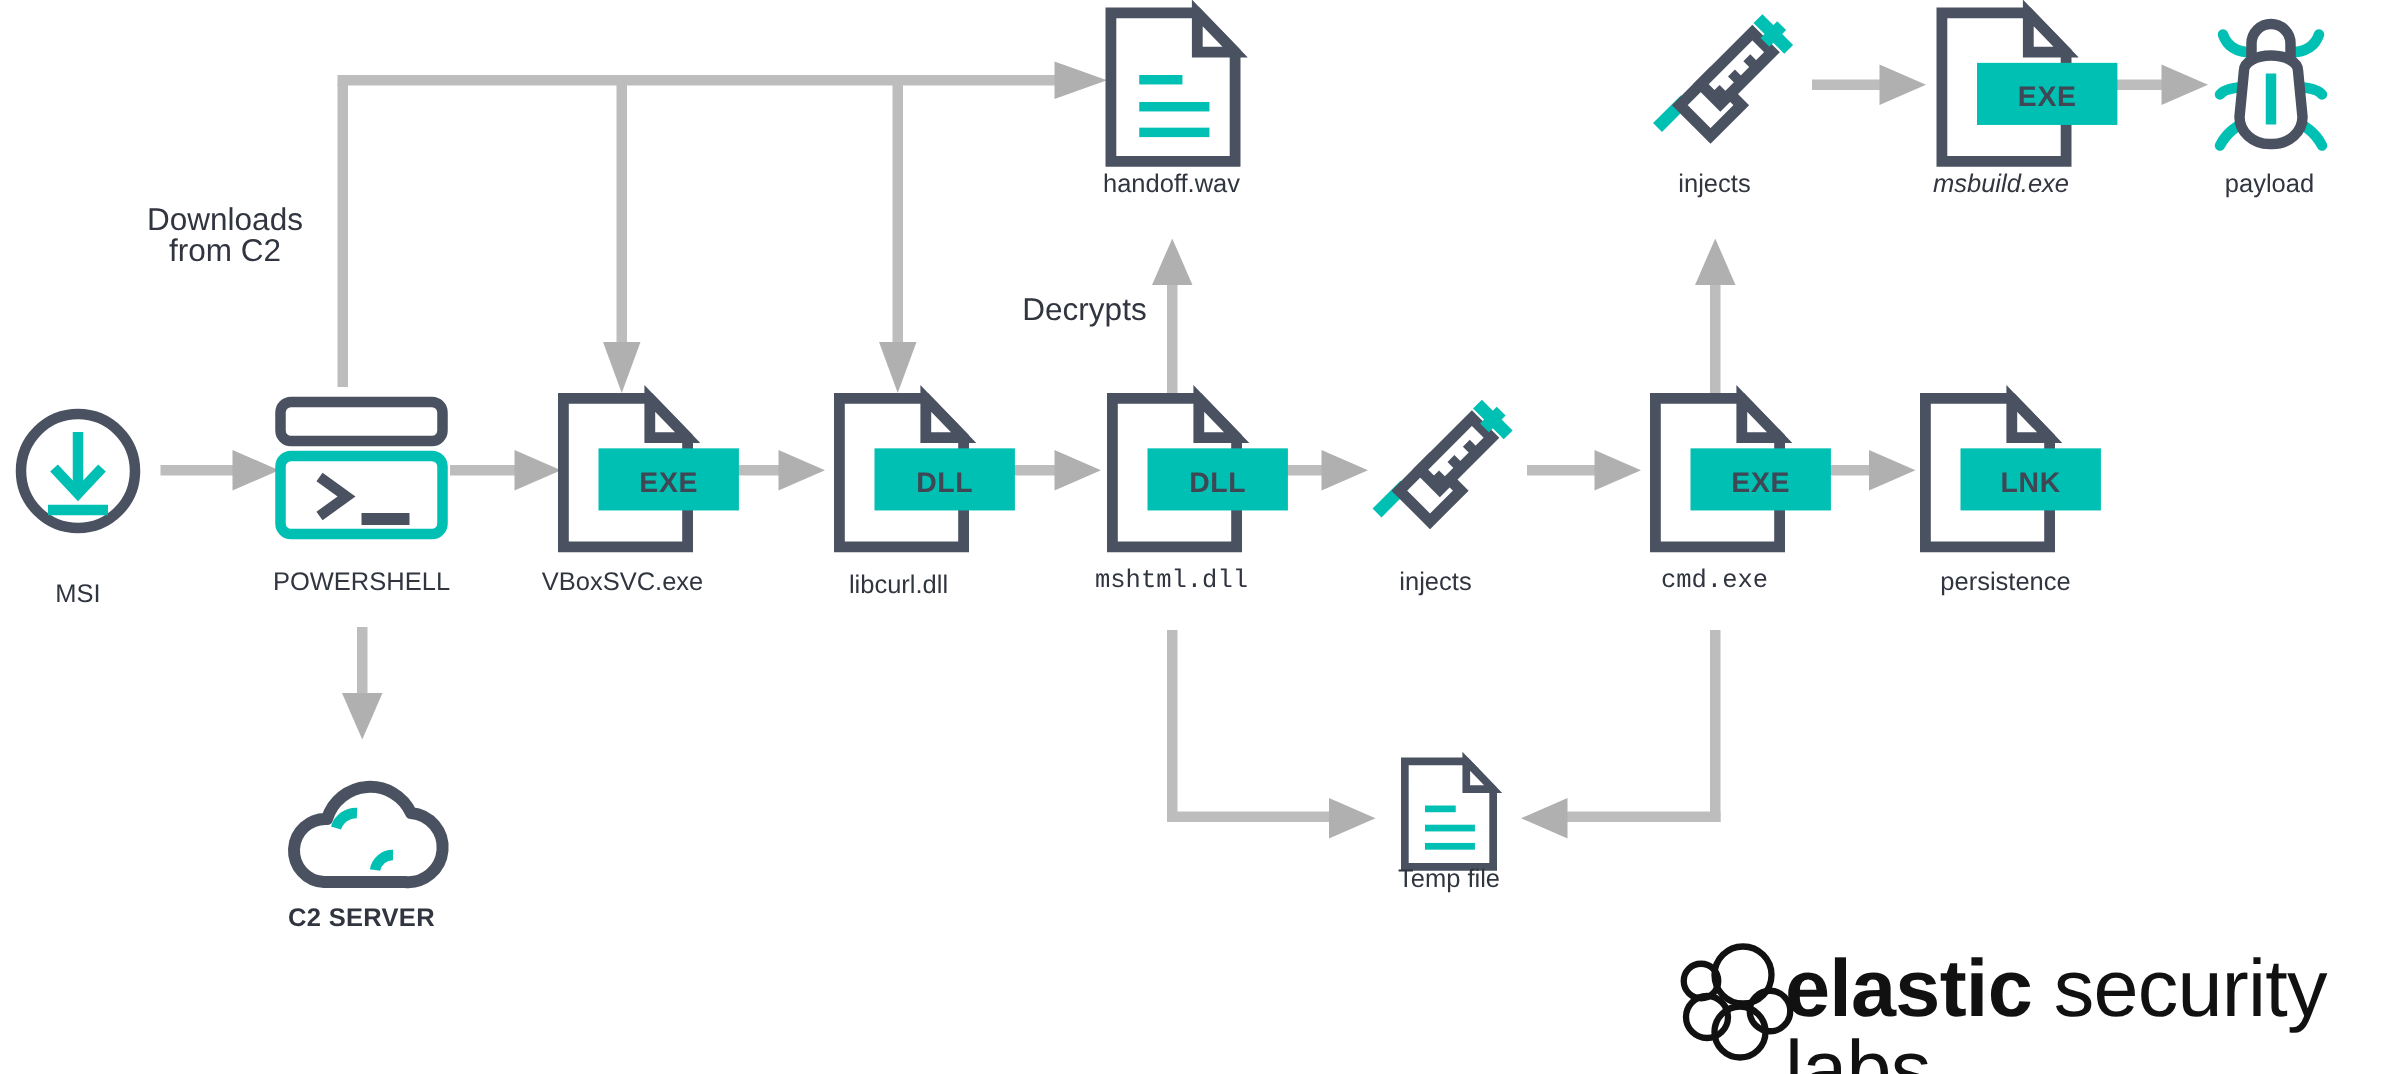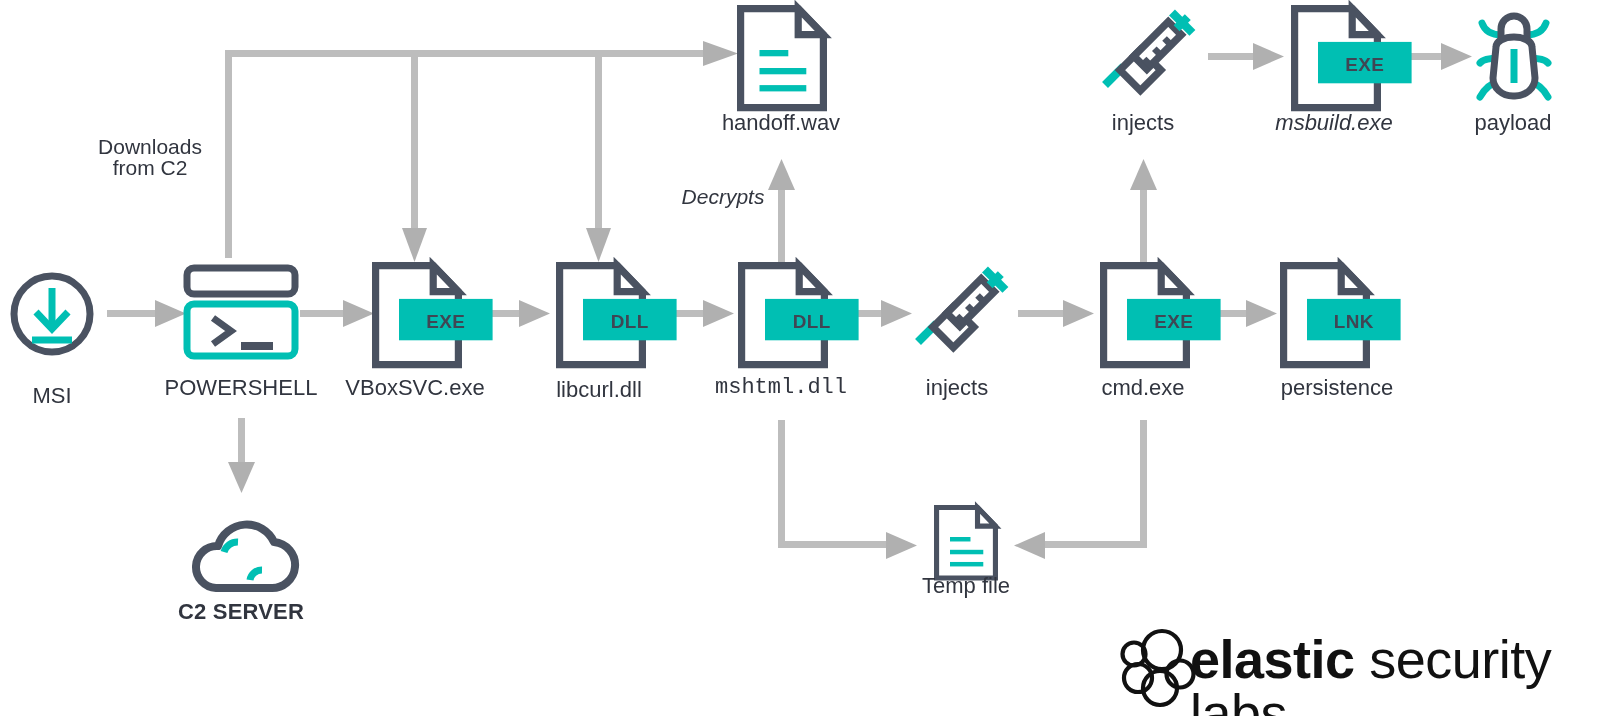--- a/index.html
+++ b/index.html
@@ -2,21 +2,21 @@
 <html><head>
 <meta charset="utf-8">
 <title>Infection Chain Diagram</title>
 <style>
   html,body{margin:0;padding:0;background:#ffffff;}
   body{font-family:"Liberation Sans","DejaVu Sans",sans-serif;}
   #stage{position:relative;width:1600px;height:716px;background:#ffffff;overflow:hidden;}
   #stage svg{position:absolute;left:0;top:0;width:1600px;height:716px;}
   .node-label{
     position:absolute;text-align:left;color:#31353f;
-    font-size:22px;line-height:20px;white-space:nowrap;
+    font-size:17px;line-height:20px;white-space:nowrap;
     transform:translateX(-50%);
   }
   .node-label.bold{font-weight:bold;letter-spacing:.2px;}
   .edge-label{
     position:absolute;color:#31353f;font-size:21px;line-height:21px;
     text-align:center;white-space:nowrap;transform:translateX(-50%);
   }
   .badge-text{
     font-family:"Liberation Sans","DejaVu Sans",sans-serif;
     font-size:21px;font-weight:bold;fill:#3f4654;letter-spacing:.5px;
@@ -243,34 +243,34 @@
       </g>
     </g>
   </svg>
 
   <div class="node-label" style="left:52px;top:386px;">MSI</div>
   <div class="node-label" style="left:241px;top:378px;">POWERSHELL</div>
   <div class="node-label" style="left:415px;top:378px;">VBoxSVC.exe</div>
   <div class="node-label" style="left:599px;top:370px;margin-top:10px;">libcurl.dll</div>
   <div class="node-label" style="left:781px;top:378px;font-family:Liberation Mono, monospace;">mshtml.dll</div>
   <div class="node-label" style="left:957px;top:378px;">injects</div>
-  <div class="node-label" style="left:1143px;top:378px;">cmd.exe</div>
+  <div class="node-label" style="left:1143px;top:378px;font-family:Liberation Mono, monospace;">cmd.exe</div>
   <div class="node-label" style="left:1323px;top:378px;padding-left:28px;">persistence</div>
   <div class="node-label bold" style="left:241px;top:602px;">C2 SERVER</div>
   <div class="node-label" style="left:781px;top:113px;">handoff.wav</div>
   <div class="node-label" style="left:966px;top:576px;">Temp file</div>
   <div class="node-label" style="left:1143px;top:113px;">injects</div>
   <div class="node-label" style="left:1334px;top:113px;font-style:italic;">msbuild.exe</div>
   <div class="node-label" style="left:1513px;top:113px;">payload</div>
 
   <div class="edge-label" style="left:150px;top:136px;">
     <div>Downloads</div>
     <div>from C2</div>
   </div>
-  <div class="edge-label" style="left:723px;top:186px;font-style:italic;">Decrypts</div>
+  <div class="edge-label" style="left:723px;top:196px;">Decrypts</div>
 
   <div class="brand-wrap" style="left:1190px;top:632px;">
     <div class="brand-text">
       <span class="b1">elastic</span><span>&nbsp;</span><span class="b2">security labs</span>
     </div>
   </div>
 
 </div>
 
 </body></html>

